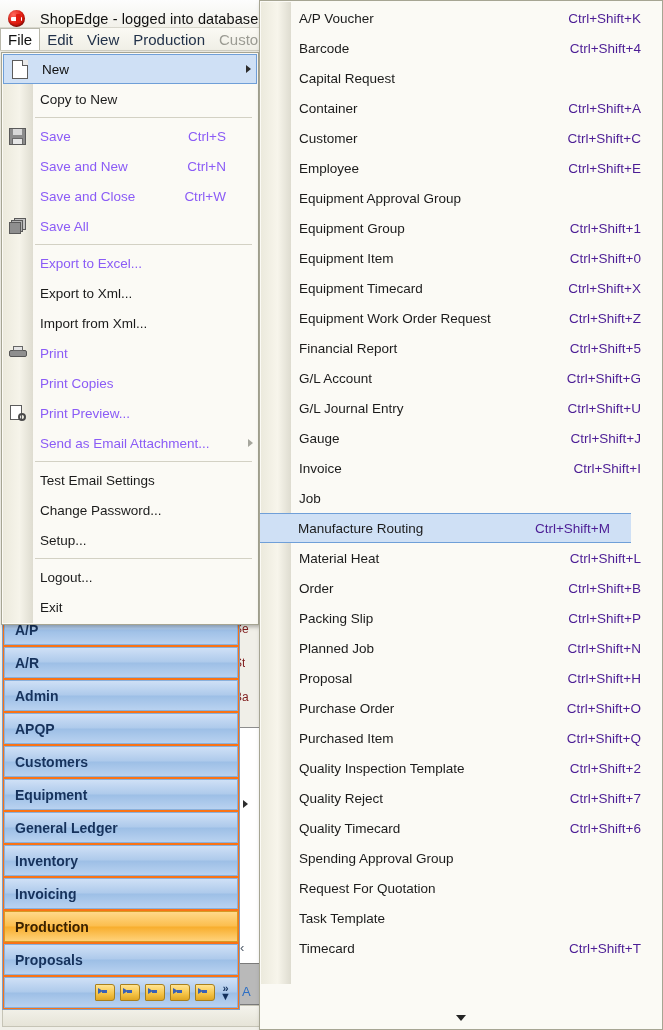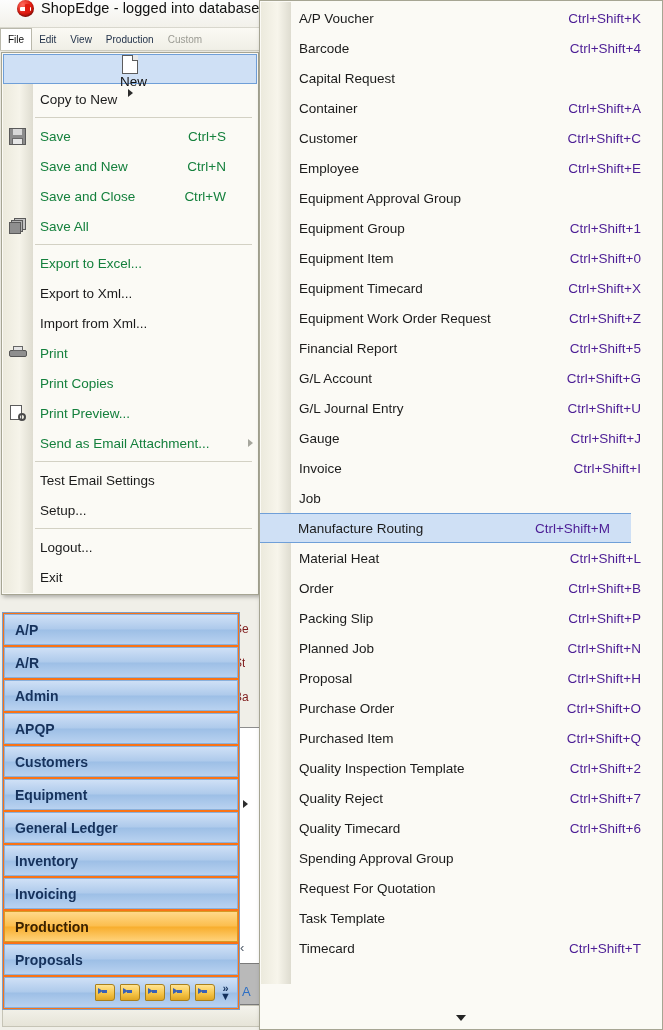--- a/index.html
+++ b/index.html
@@ -7,56 +7,56 @@
     width:663px;height:1030px;overflow:hidden;position:relative;
     background:#ffffff;
     font-family:"Liberation Sans","DejaVu Sans",sans-serif;
     font-size:13px;color:#1a1a1a;
   }
   
   #app-window{position:absolute;left:0;top:0;width:264px;height:1030px;
     background:#f0efe8;border-right:1px solid #9a9a8e;box-sizing:border-box;}
 
   
-  #title-bar{height:28px;display:flex;align-items:flex-start;gap:7px;padding-left:17px;
+  #title-bar{height:28px;display:flex;align-items:flex-end;gap:15px;padding-left:8px;
     background:linear-gradient(to bottom,#fdfdfd 0%,#f2f1ea 100%);
     border-bottom:1px solid #d8d7cd;box-sizing:border-box;}
   #app-logo{width:17px;height:17px;border-radius:50%;flex:0 0 auto;position:relative;
     background:radial-gradient(circle at 33% 28%,#ff6a5e 0%,#e01b10 52%,#8d0600 100%);
     box-shadow:inset 0 -1px 2px rgba(0,0,0,.4);}
   #app-logo::after{content:"";position:absolute;left:3px;top:6.5px;width:11px;height:4px;
     background:#ffffff;border-radius:1px;}
   #app-logo::before{content:"";position:absolute;left:8px;top:4px;width:5px;height:9px;
     background:#e01b10;border-radius:1px;z-index:2;}
   #title-text{font-size:14.5px;color:#101010;white-space:nowrap;letter-spacing:.1px;}
 
   
   #menu-bar{height:23px;display:flex;align-items:stretch;
     background:linear-gradient(to bottom,#fbfaf4 0%,#f0efe6 100%);
     border-bottom:1px solid #cfcec2;box-sizing:border-box;overflow:hidden;}
-  .menubar-item{display:flex;align-items:center;padding:0 7px;font-size:10px;
+  .menubar-item{display:flex;align-items:center;padding:0 7px;font-size:15px;
     color:#22324a;white-space:nowrap;box-sizing:border-box;}
   .menubar-item.open{background:#ffffff;border-left:1px solid #b9b8ab;
     border-right:1px solid #b9b8ab;border-top:1px solid #b9b8ab;
     border-bottom:1px solid #ffffff;margin-bottom:-1px;color:#101010;}
   .menubar-item.dim{color:#9b9b93;}
 
   
   #file-menu{position:absolute;left:1px;top:52px;width:258px;
     background:#fbfaf5;border:1px solid #a6a593;box-sizing:border-box;
     box-shadow:2px 2px 4px rgba(0,0,0,.28);z-index:40;padding:1px 0 2px 0;}
   #file-menu .gutter{position:absolute;left:1px;top:1px;width:30px;bottom:1px;
     background:linear-gradient(to right,#eceadd 0%,#f6f4ea 55%,#dedcd0 100%);}
   .fm-row{position:relative;height:30px;display:flex;align-items:center;z-index:2;}
   .fm-icon{width:31px;flex:0 0 auto;display:flex;align-items:center;justify-content:center;}
   .fm-label{flex:1 1 auto;font-size:13.5px;white-space:nowrap;padding-left:7px;}
   .fm-short{font-size:13.5px;padding-right:16px;white-space:nowrap;}
   .fm-row.enabled .fm-label,.fm-row.enabled .fm-short{color:#1b1b1b;}
-  .fm-row.disabled .fm-label,.fm-row.disabled .fm-short{color:#15803d;}
-  .fm-row.sel{background:#cfe0f5;border:1px solid #6f9fd8;height:28px;margin:0 1px;flex-direction:column;}
+  .fm-row.disabled .fm-label,.fm-row.disabled .fm-short{color:#8b5cf6;}
+  .fm-row.sel{background:#cfe0f5;border:1px solid #6f9fd8;height:28px;margin:0 1px;}
   .fm-row.sel .fm-label{color:#101010;}
   .fm-arrow{width:16px;flex:0 0 auto;display:flex;align-items:center;justify-content:center;}
   .fm-sep{height:1px;background:#d3d1c4;margin:3px 6px 3px 33px;z-index:2;position:relative;}
 
   
   .ic-doc{width:14px;height:17px;background:#fff;border:1px solid #5c5c5c;position:relative;}
   .ic-doc::after{content:"";position:absolute;right:-1px;top:-1px;width:5px;height:5px;
     background:#e9e9e9;border-left:1px solid #5c5c5c;border-bottom:1px solid #5c5c5c;}
   .ic-floppy{width:15px;height:15px;background:#8c8c8c;border:1px solid #5a5a5a;position:relative;}
   .ic-floppy::before{content:"";position:absolute;left:3px;top:0;width:9px;height:6px;background:#d8d8d8;}
@@ -301,20 +301,26 @@
     </div>
     <div class="fm-sep"></div>
     <div class="fm-row enabled">
       <div class="fm-icon"></div>
       <div class="fm-label">Test Email Settings</div>
       <div class="fm-short"></div>
       <div class="fm-arrow"></div>
     </div>
     <div class="fm-row enabled">
       <div class="fm-icon"></div>
+      <div class="fm-label">Change Password...</div>
+      <div class="fm-short"></div>
+      <div class="fm-arrow"></div>
+    </div>
+    <div class="fm-row enabled">
+      <div class="fm-icon"></div>
       <div class="fm-label">Setup...</div>
       <div class="fm-short"></div>
       <div class="fm-arrow"></div>
     </div>
     <div class="fm-sep"></div>
     <div class="fm-row enabled">
       <div class="fm-icon"></div>
       <div class="fm-label">Logout...</div>
       <div class="fm-short"></div>
       <div class="fm-arrow"></div>

